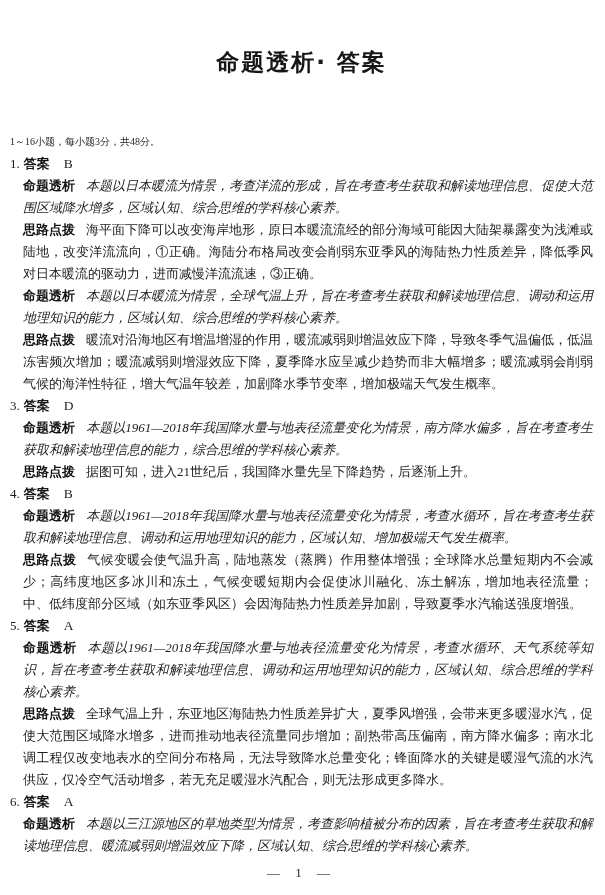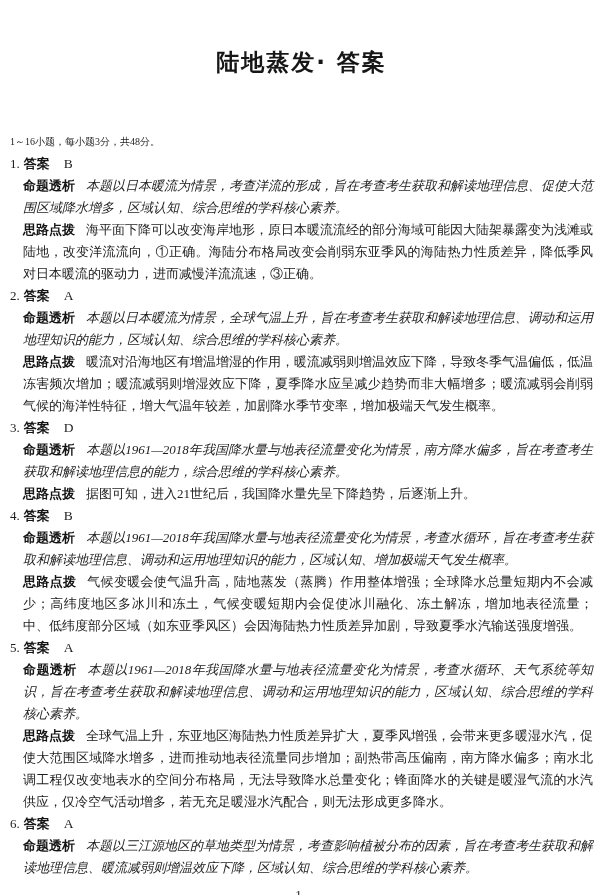--- a/index.html
+++ b/index.html
@@ -78,37 +78,34 @@
     line-height: 22px;
     letter-spacing: 6px;
     color: #2a2a2a;
   }
 </style>
 </head>
 <body>
 
 <div class="page">
 
-  <h1 class="doc-title">陆地蒸发· 答案</h1>
+  <h1 class="doc-title">命题透析· 答案</h1>
 
   <div class="section-note">1～16小题，每小题3分，共48分。</div>
 
   <div id="questions">
   <section class="question">
     <div class="answer-line">
       <span class="qnum">1.</span><span class="lbl">答案</span><span class="ans">B</span>
     </div>
     <p class="para"><span class="lbl">命题透析</span><span class="kai">本题以日本暖流为情景，考查洋流的形成，旨在考查考生获取和解读地理信息、促使大范围区域降水增多，区域认知、综合思维的学科核心素养。</span></p>
     <p class="para hint-para"><span class="lbl">思路点拨</span><span>海平面下降可以改变海岸地形，原日本暖流流经的部分海域可能因大陆架暴露变为浅滩或陆地，改变洋流流向，①正确。海陆分布格局改变会削弱东亚季风的海陆热力性质差异，降低季风对日本暖流的驱动力，进而减慢洋流流速，③正确。</span></p>
   </section>
 
   <section class="question">
-    <div class="answer-line">
-      <span class="qnum">2.</span><span class="lbl">答案</span><span class="ans">A</span>
-    </div>
     <p class="para"><span class="lbl">命题透析</span><span class="kai">本题以日本暖流为情景，全球气温上升，旨在考查考生获取和解读地理信息、调动和运用地理知识的能力，区域认知、综合思维的学科核心素养。</span></p>
     <p class="para hint-para"><span class="lbl">思路点拨</span><span>暖流对沿海地区有增温增湿的作用，暖流减弱则增温效应下降，导致冬季气温偏低，低温冻害频次增加；暖流减弱则增湿效应下降，夏季降水应呈减少趋势而非大幅增多；暖流减弱会削弱气候的海洋性特征，增大气温年较差，加剧降水季节变率，增加极端天气发生概率。</span></p>
   </section>
 
   <section class="question">
     <div class="answer-line">
       <span class="qnum">3.</span><span class="lbl">答案</span><span class="ans">D</span>
     </div>
     <p class="para"><span class="lbl">命题透析</span><span class="kai">本题以1961—2018年我国降水量与地表径流量变化为情景，南方降水偏多，旨在考查考生获取和解读地理信息的能力，综合思维的学科核心素养。</span></p>
     <p class="para hint-para"><span class="lbl">思路点拨</span><span>据图可知，进入21世纪后，我国降水量先呈下降趋势，后逐渐上升。</span></p>

